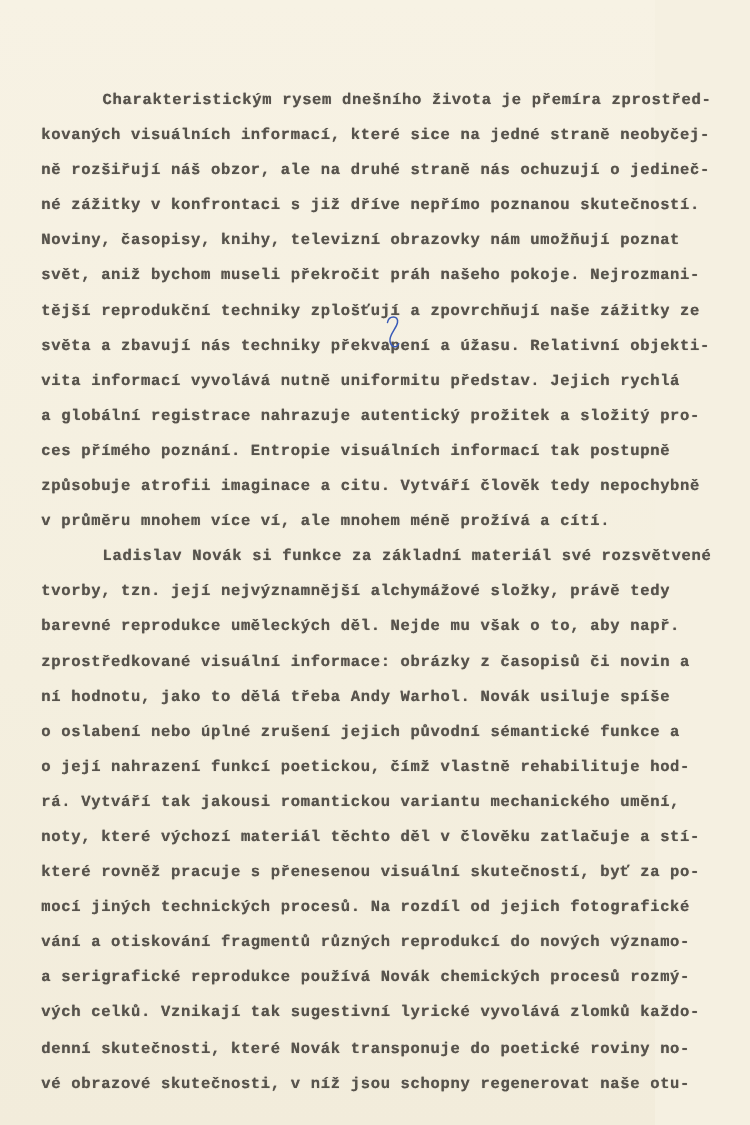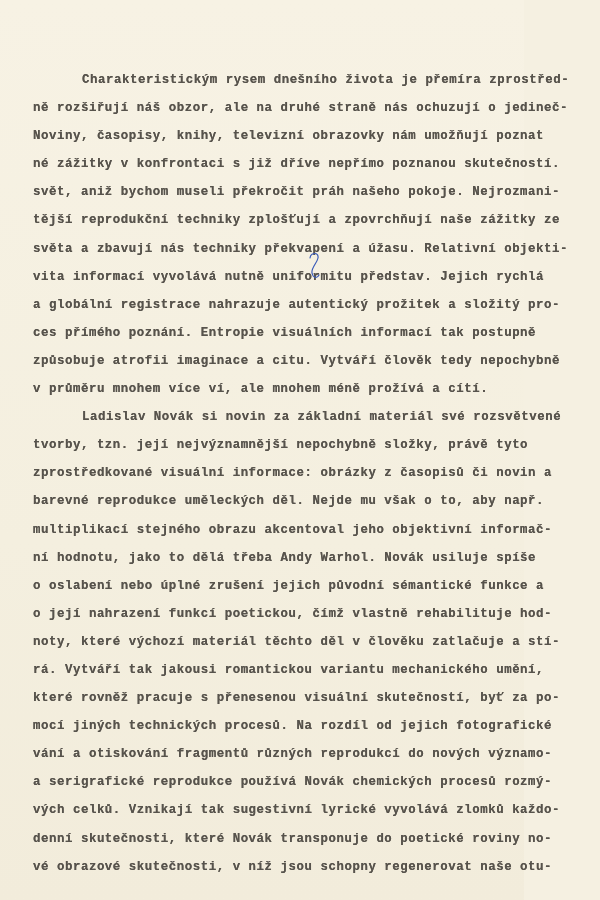--- a/index.html
+++ b/index.html
@@ -54,46 +54,46 @@
     }
   </style>
 </head>
 <body>
 
 <div class="page">
   <div class="text-block">
 
     <div class="paragraph">
       <span class="line indent">Charakteristickým rysem dnešního života je přemíra zprostřed-</span>
+      <span class="line">kovaných visuálních informací, které sice na jedné straně neobyčej-</span>
       <span class="line">ně rozšiřují náš obzor, ale na druhé straně nás ochuzují o jedineč-</span>
+      <span class="line">né zážitky v konfrontaci s již dříve nepřímo poznanou skutečností.</span>
       <span class="line">Noviny, časopisy, knihy, televizní obrazovky nám umožňují poznat</span>
-      <span class="line">né zážitky v konfrontaci s již dříve nepřímo poznanou skutečností.</span>
       <span class="line">svět, aniž bychom museli překročit práh našeho pokoje. Nejrozmani-</span>
       <span class="line">tější reprodukční techniky zplošťují a zpovrchňují naše zážitky ze</span>
       <span class="line">světa a zbavují nás techniky překvapení a úžasu. Relativní objekti-</span>
       <span class="line">vita informací vyvolává nutně uniformitu představ. Jejich rychlá</span>
       <span class="line">a globální registrace nahrazuje autentický prožitek a složitý pro-</span>
       <span class="line">ces přímého poznání. Entropie visuálních informací tak postupně</span>
       <span class="line">způsobuje atrofii imaginace a citu. Vytváří člověk tedy nepochybně</span>
       <span class="line">v průměru mnohem více ví, ale mnohem méně prožívá a cítí.</span>
     </div>
 
     <div class="para-gap"></div>
 
     <div class="paragraph">
-      <span class="line indent">Ladislav Novák si novin za základní materiál své rozsvětvené</span>
-      <span class="line">tvorby, tzn. její nejvýznamnější nepochybně složky, právě tyto</span>
+      <span class="line indent">Ladislav Novák si funkce za základní materiál své rozsvětvené</span>
+      <span class="line">tvorby, tzn. její nejvýznamnější alchymážové složky, právě tedy</span>
+      <span class="line">barevné reprodukce uměleckých děl. Nejde mu však o to, aby např.</span>
       <span class="line">zprostředkované visuální informace: obrázky z časopisů či novin a</span>
-      <span class="line">barevné reprodukce uměleckých děl. Nejde mu však o to, aby např.</span>
-      <span class="line">multiplikací stejného obrazu akcentoval jeho objektivní informač-</span>
       <span class="line">ní hodnotu, jako to dělá třeba Andy Warhol. Novák usiluje spíše</span>
       <span class="line">o oslabení nebo úplné zrušení jejich původní sémantické funkce a</span>
       <span class="line">o její nahrazení funkcí poetickou, čímž vlastně rehabilituje hod-</span>
+      <span class="line">rá. Vytváří tak jakousi romantickou variantu mechanického umění,</span>
       <span class="line">noty, které výchozí materiál těchto děl v člověku zatlačuje a stí-</span>
-      <span class="line">rá. Vytváří tak jakousi romantickou variantu mechanického umění,</span>
       <span class="line">které rovněž pracuje s přenesenou visuální skutečností, byť za po-</span>
       <span class="line">mocí jiných technických procesů. Na rozdíl od jejich fotografické</span>
       <span class="line">vání a otiskování fragmentů různých reprodukcí do nových významo-</span>
       <span class="line">a serigrafické reprodukce používá Novák chemických procesů rozmý-</span>
       <span class="line">vých celků. Vznikají tak sugestivní lyrické vyvolává zlomků každo-</span>
       <span class="line">denní skutečnosti, které Novák transponuje do poetické roviny no-</span>
       <span class="line">vé obrazové skutečnosti, v níž jsou schopny regenerovat naše otu-</span>
 
     </div>
   </div>

